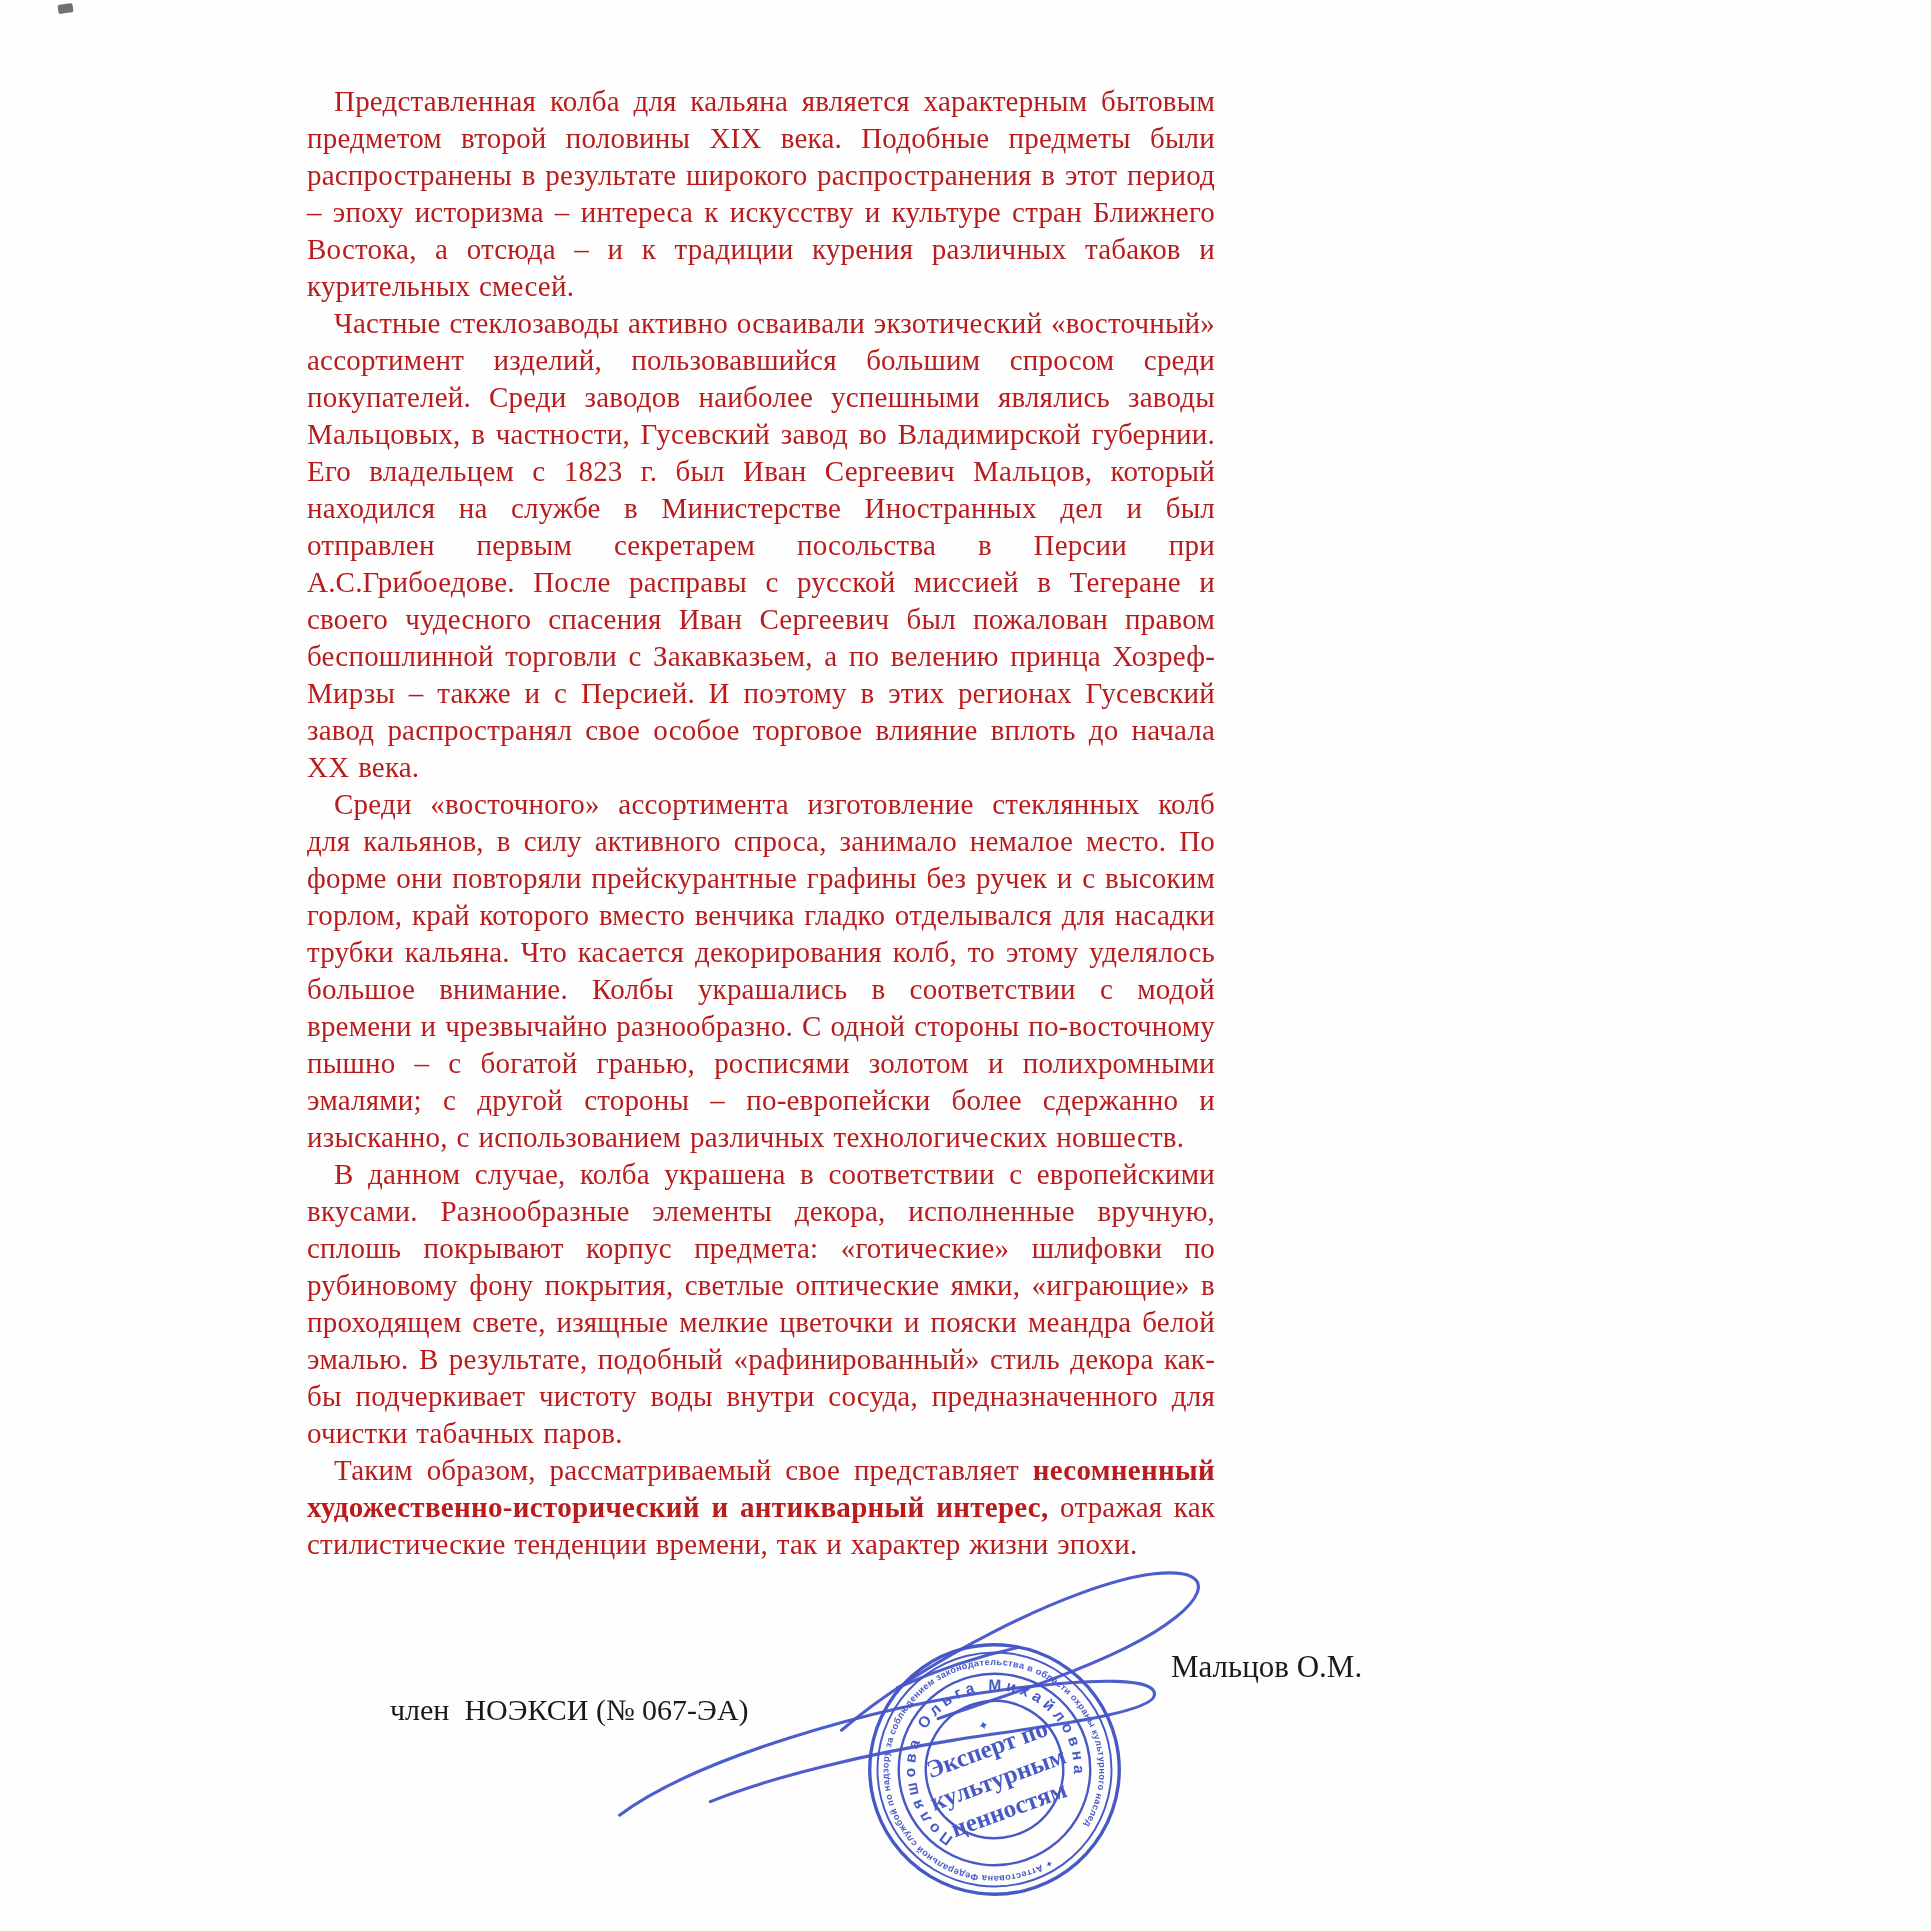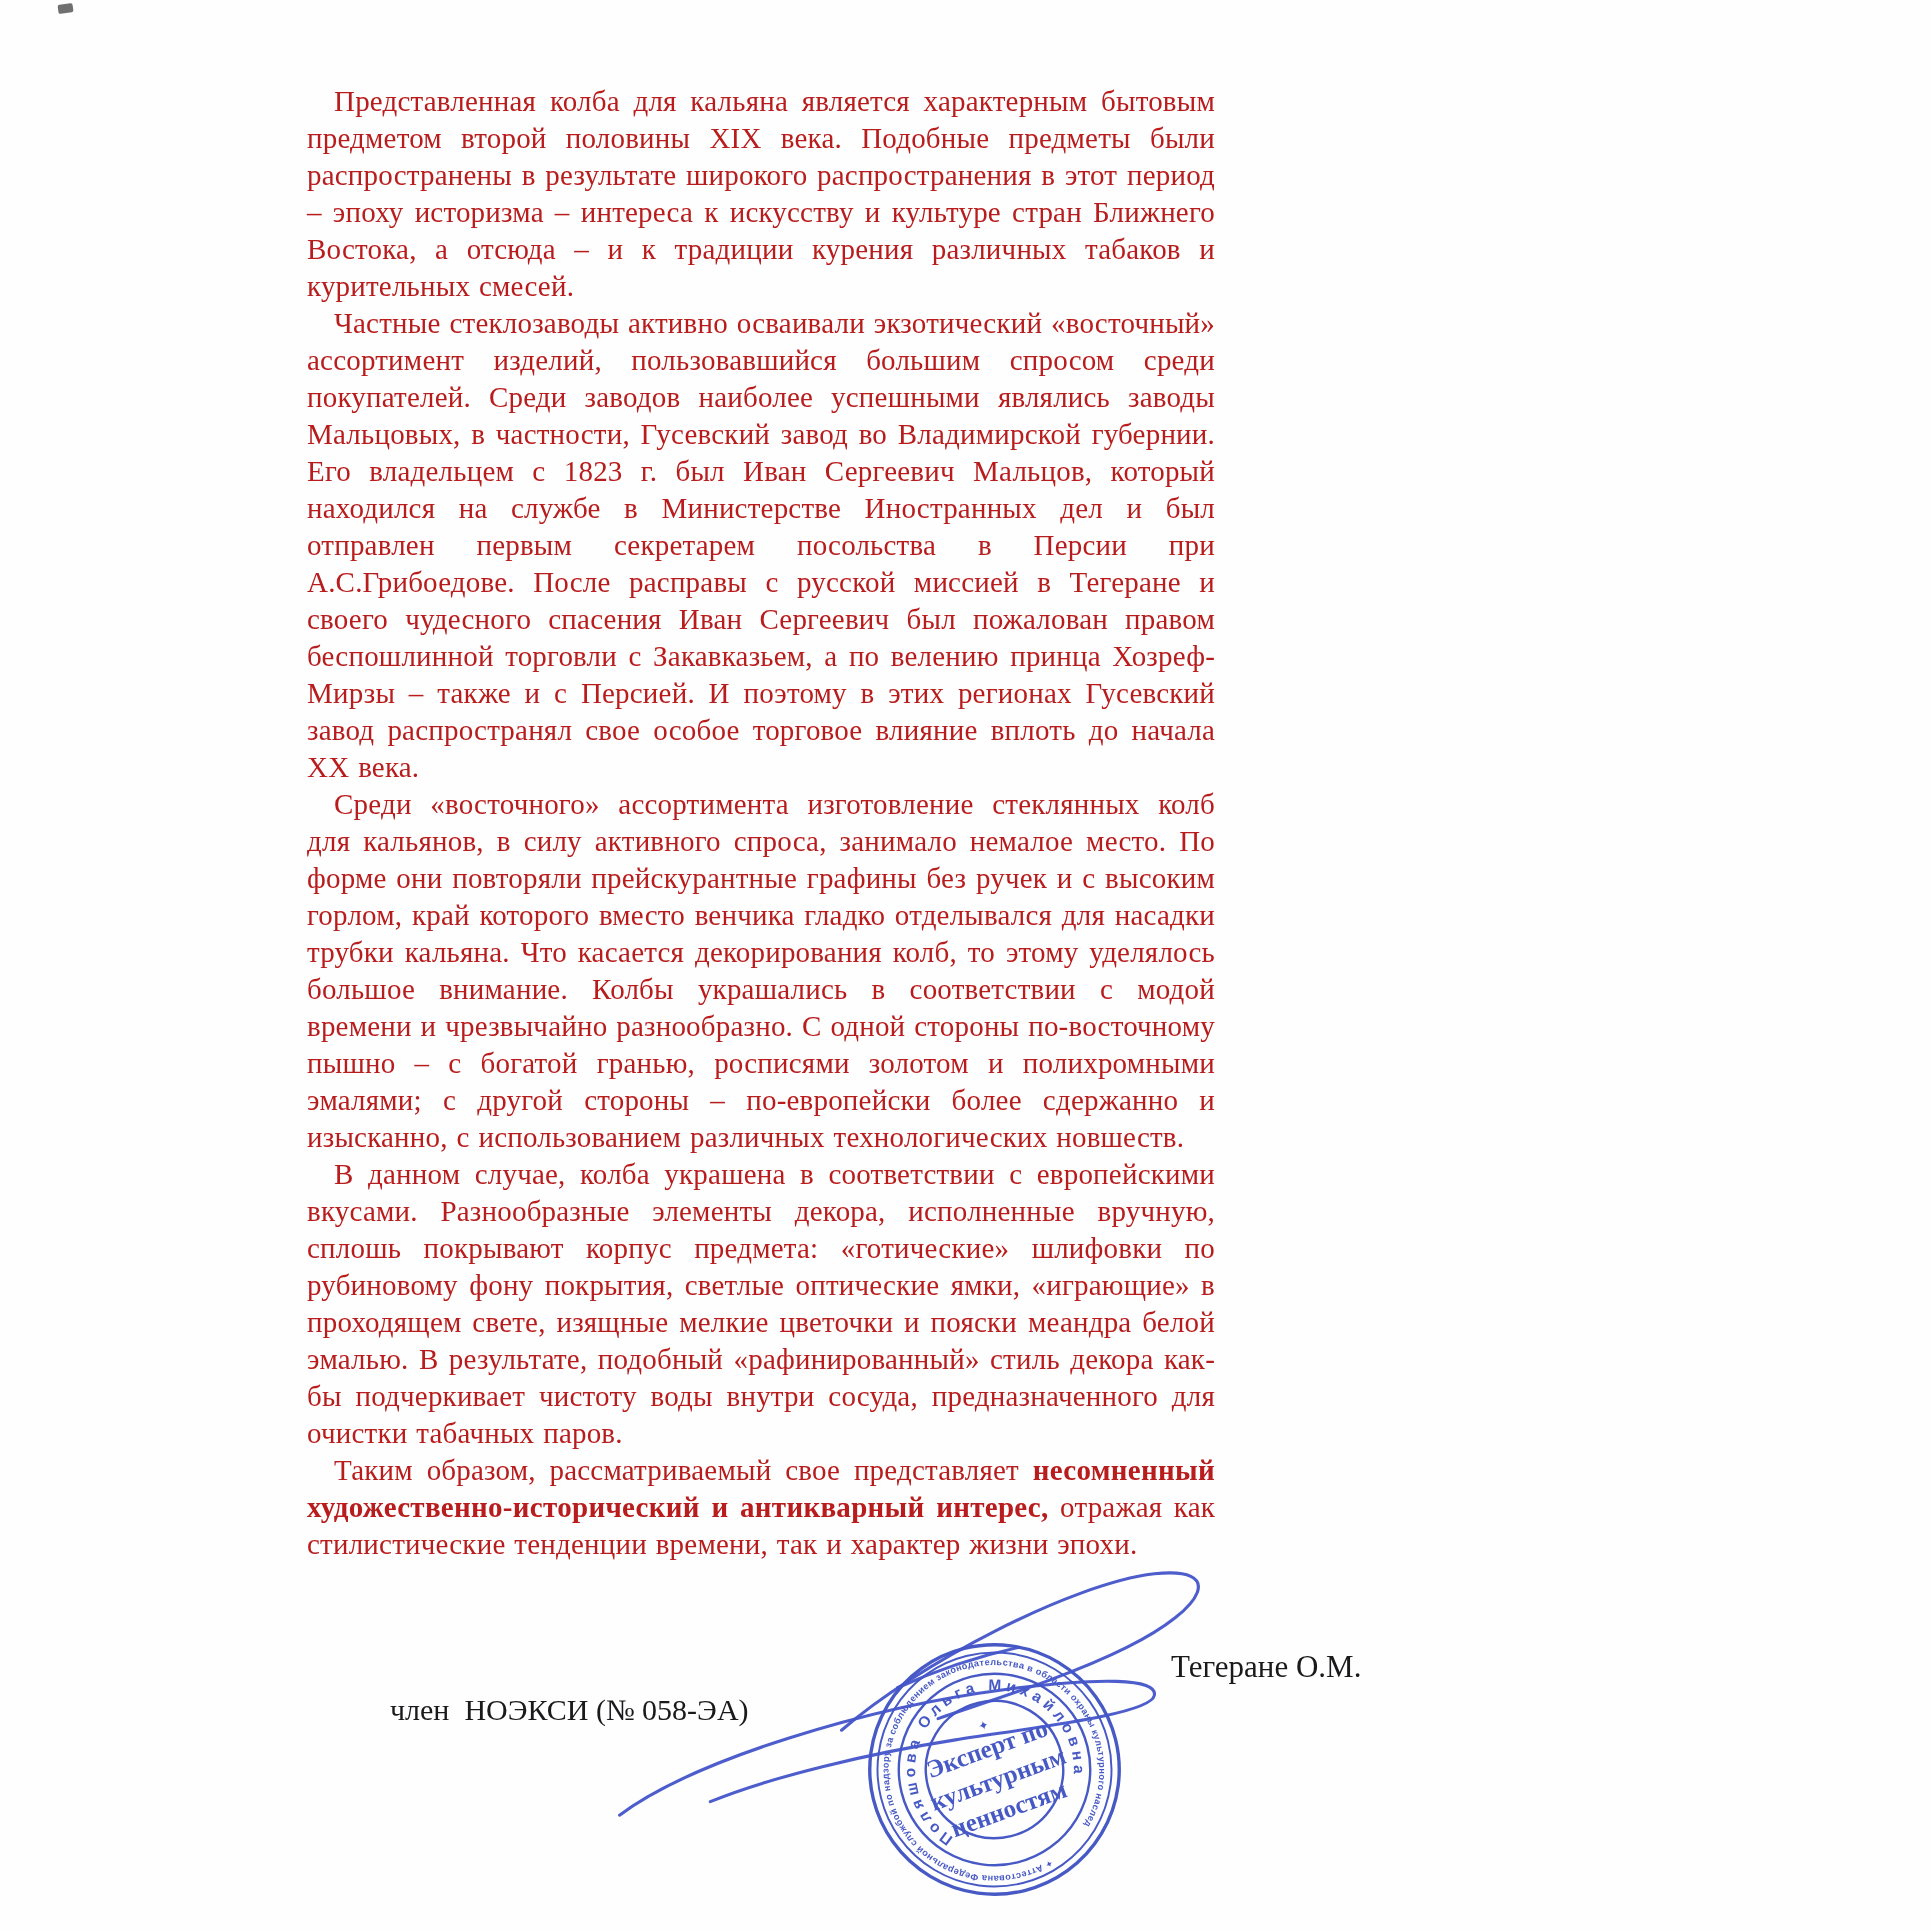--- a/index.html
+++ b/index.html
@@ -63,24 +63,24 @@
     <p>Представленная колба для кальяна является характерным бытовым предметом второй половины XIX века. Подобные предметы были распространены в результате широкого распространения в этот период – эпоху историзма – интереса к искусству и культуре стран Ближнего Востока, а отсюда – и к традиции курения различных табаков и курительных смесей.</p>
     <p class="after-gap">Частные стеклозаводы активно осваивали экзотический «восточный» ассортимент изделий, пользовавшийся большим спросом среди покупателей. Среди заводов наиболее успешными являлись заводы Мальцовых, в частности, Гусевский завод во Владимирской губернии. Его владельцем с 1823 г. был Иван Сергеевич Мальцов, который находился на службе в Министерстве Иностранных дел и был отправлен первым секретарем посольства в Персии при А.С.Грибоедове. После расправы с русской миссией в Тегеране и своего чудесного спасения Иван Сергеевич был пожалован правом беспошлинной торговли с Закавказьем, а по велению принца Хозреф-Мирзы – также и с Персией. И поэтому в этих регионах Гусевский завод распространял свое особое торговое влияние вплоть до начала XX века.</p>
     <p>Среди «восточного» ассортимента изготовление стеклянных колб для кальянов, в силу активного спроса, занимало немалое место. По форме они повторяли прейскурантные графины без ручек и с высоким горлом, край которого вместо венчика гладко отделывался для насадки трубки кальяна. Что касается декорирования колб, то этому уделялось большое внимание. Колбы украшались в соответствии с модой времени и чрезвычайно разнообразно. С одной стороны по-восточному пышно – с богатой гранью, росписями золотом и полихромными эмалями; с другой стороны – по-европейски более сдержанно и изысканно, с использованием различных технологических новшеств.</p>
     <p>В данном случае, колба украшена в соответствии с европейскими вкусами. Разнообразные элементы декора, исполненные вручную, сплошь покрывают корпус предмета: «готические» шлифовки по рубиновому фону покрытия, светлые оптические ямки, «играющие» в проходящем свете, изящные мелкие цветочки и пояски меандра белой эмалью. В результате, подобный «рафинированный» стиль декора как-бы подчеркивает чистоту воды внутри сосуда, предназначенного для очистки табачных паров.</p>
     <p>
       <span>Таким образом, рассматриваемый свое представляет </span><b>несомненный художественно-исторический и антикварный интерес,</b><span> отражая как стилистические тенденции времени, так и характер жизни эпохи.</span>
     </p>
   </div>
 
   <div class="sig-block">
-    <div>член  НОЭКСИ (№ 058-ЭА)</div>
+    <div>член  НОЭКСИ (№ 067-ЭА)</div>
   </div>
 
-  <div class="sig-name">Тегеране О.М.</div>
+  <div class="sig-name">Мальцов О.М.</div>
 
   <svg class="stamp" viewBox="0 0 272 272" xmlns="http://www.w3.org/2000/svg">
     <defs>
       <path id="outerTextPath" d="M 170 240 A 109 109 0 1 1 213 213"></path>
       <path id="innerTextPath" d="M 78 194 A 82 82 0 1 1 194 194"></path>
     </defs>
     <g transform="rotate(-14 136 136)">
       <circle class="ring-line" cx="136" cy="136" r="129" stroke-width="3.5"></circle>
       <circle class="ring-line" cx="136" cy="136" r="121" stroke-width="2"></circle>
       <circle class="ring-line" cx="136" cy="136" r="99" stroke-width="2.5"></circle>

